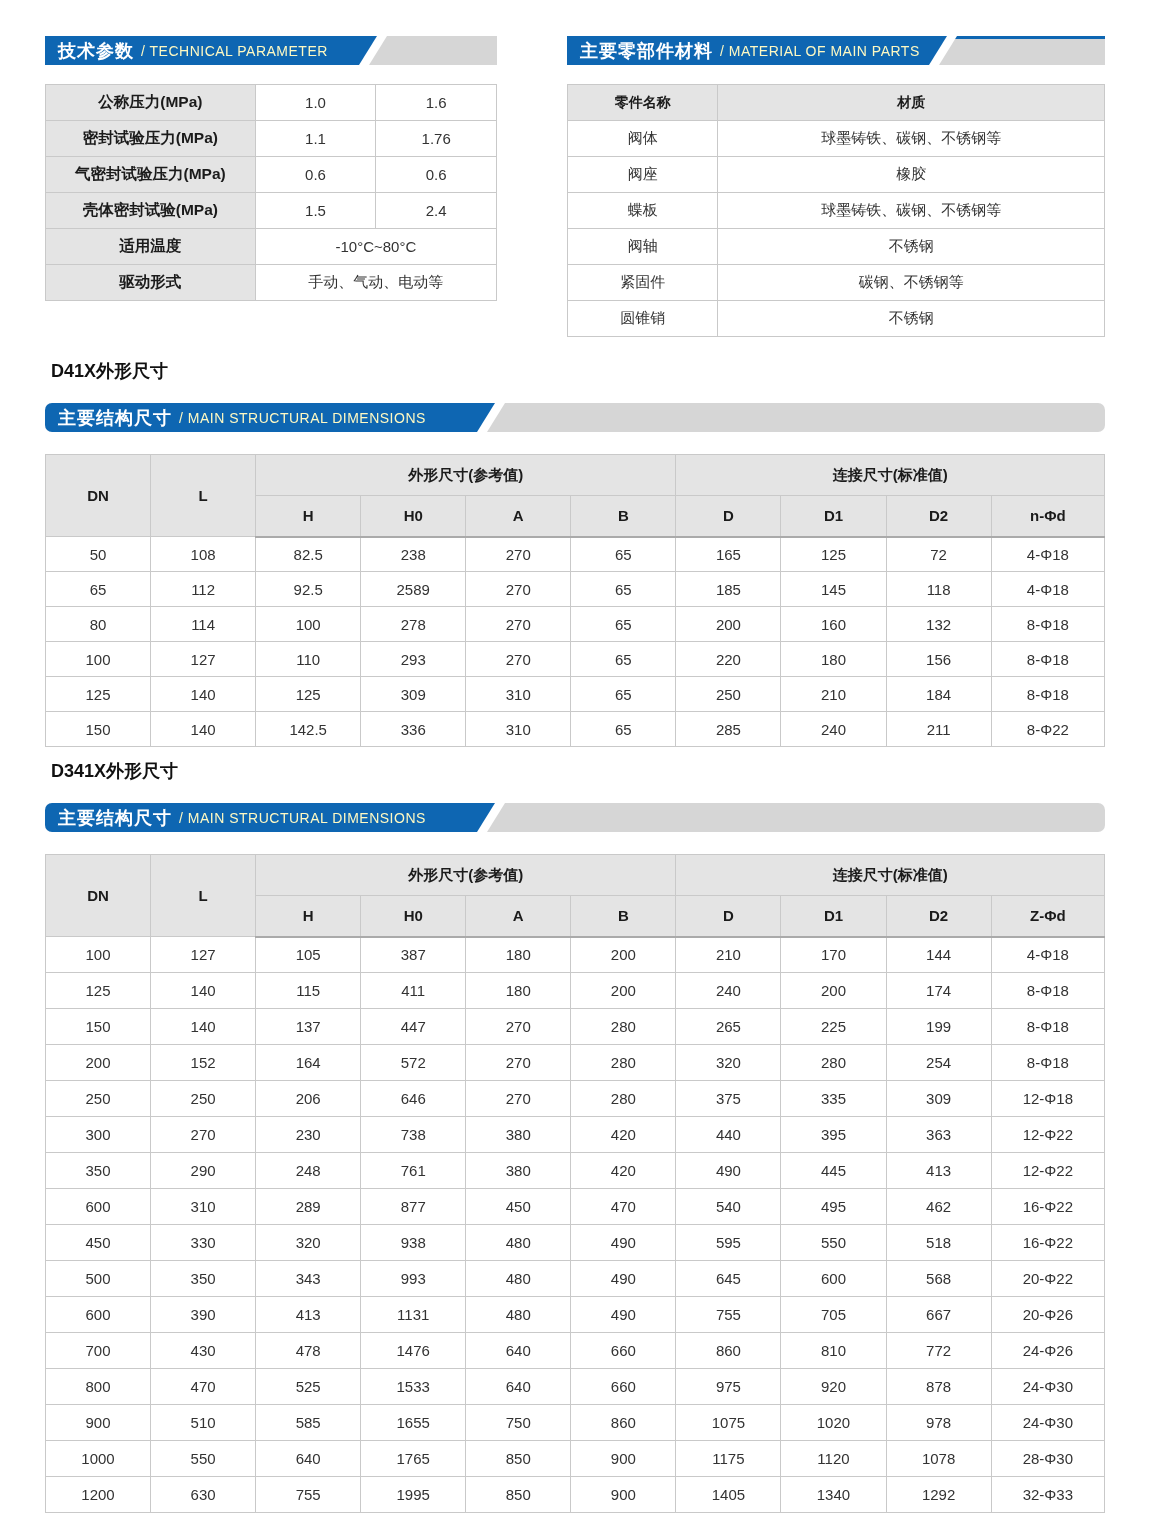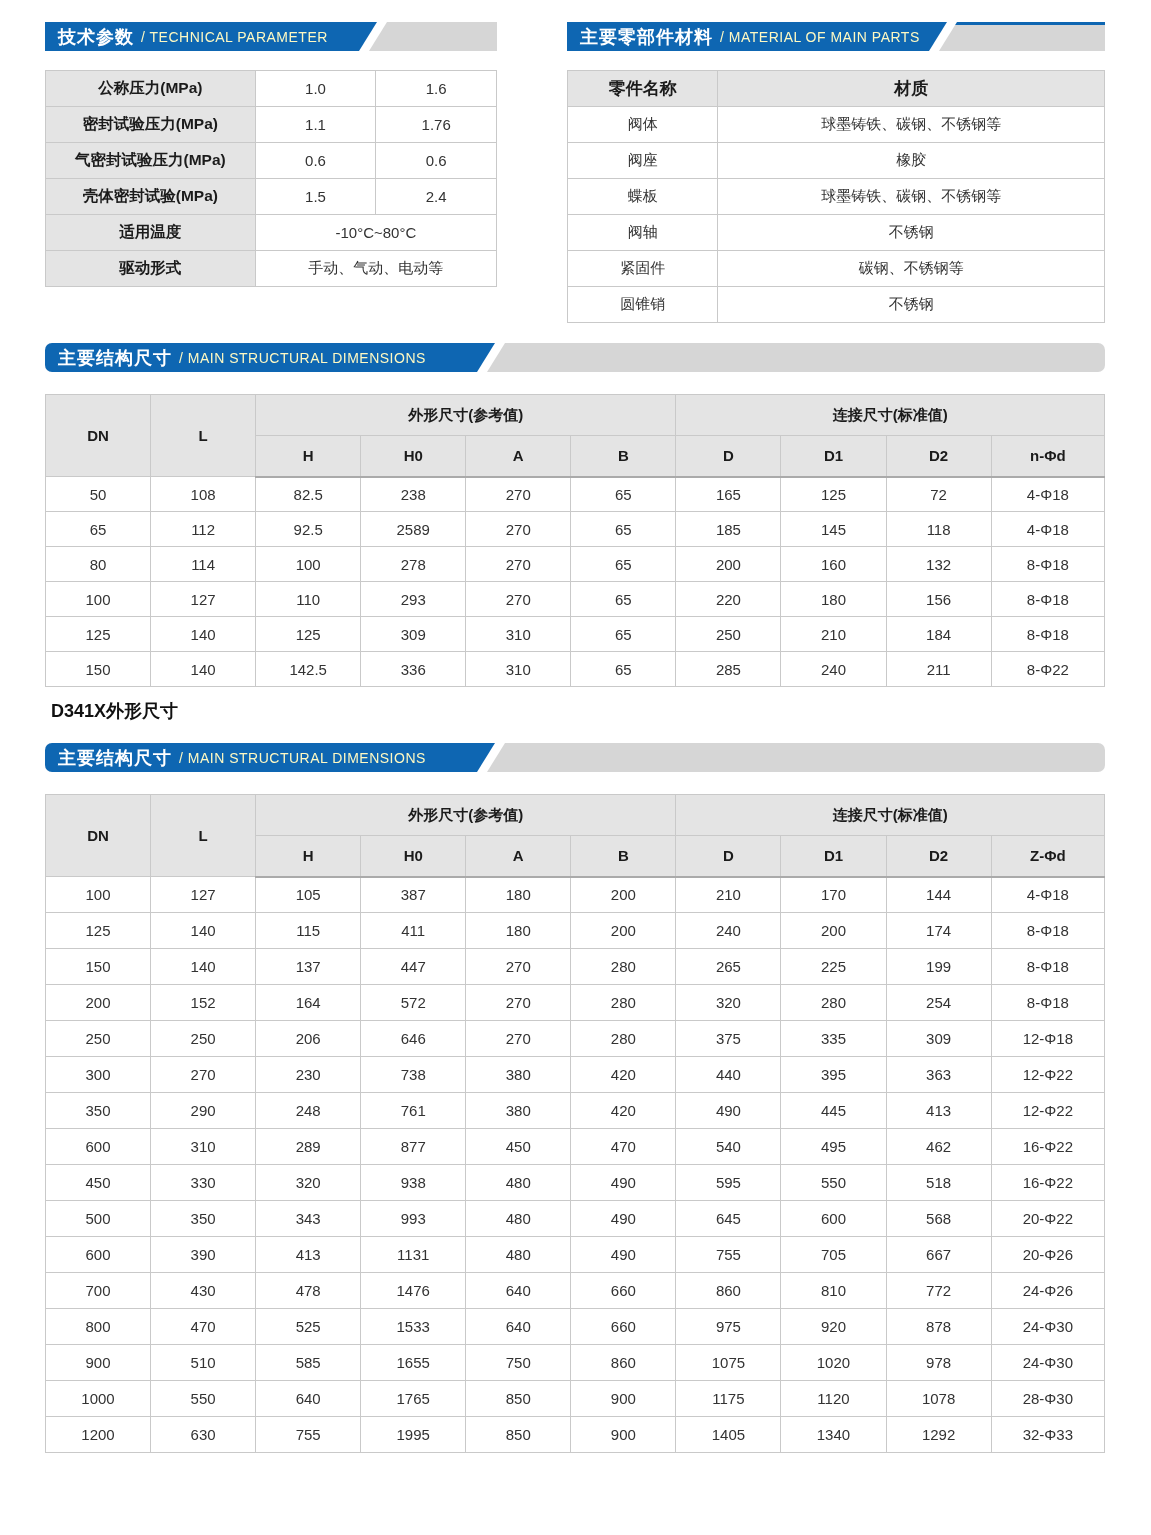--- a/index.html
+++ b/index.html
@@ -9,21 +9,21 @@
     --border:#c9c9c9;
     --border-dark:#aaaaaa;
   }
   *{box-sizing:border-box;}
   html,body{margin:0;padding:0;}
   body{
     width:1151px;height:1535px;background:#ffffff;
     font-family:"Liberation Sans","DejaVu Sans",sans-serif;
     color:#333;
   }
-  .page{padding:22px 46px 0 45px;}
+  .page{padding:36px 46px 0 45px;}
 
   
   .banner{position:relative;height:29px;background:var(--banner-gray);overflow:hidden;}
   .banner--topline::before{
     content:"";position:absolute;left:0;right:0;top:0;height:3px;background:var(--blue);
   }
   .banner .wedge{
     position:absolute;left:0;top:0;bottom:0;background:#ffffff;
     clip-path:polygon(0 0,100% 0,calc(100% - 18px) 100%,0 100%);
   }
@@ -46,21 +46,21 @@
   td,th{border:1px solid var(--border);text-align:center;vertical-align:middle;
         font-size:15px;color:#333;padding:0 2px;overflow:hidden;}
   table{border:1px solid #b3b3b3;}
 
   
   .param-table tr{height:36px;}
   .param-table td.label{background:var(--cell-gray);font-weight:bold;color:#1b1b1b;font-size:15.5px;}
 
   
   .material-table tr{height:36px;}
-  .material-table thead th{background:var(--cell-gray);font-weight:bold;color:#1b1b1b;font-size:17px;}
+  .material-table thead th{background:var(--cell-gray);font-weight:bold;color:#1b1b1b;font-size:14px;}
 
   
   .section-title{font-size:18px;font-weight:bold;color:#111;margin:22px 0 0 6px;}
   .section-title.second{margin-top:12px;}
   .dim-banner{margin-top:20px;border-radius:7px;}
 
   
   .dim-table{margin-top:22px;}
   .dim-table thead tr{height:41px;}
   .dim-table thead th{background:var(--cell-gray);font-weight:bold;color:#1b1b1b;font-size:15px;}
@@ -165,20 +165,21 @@
             <tr>
               <td>圆锥销</td>
               <td>不锈钢</td>
             </tr>
           </tbody>
       </table>
     </div>
   </div>
 
   <div>
+    <div class="section-title">D41X外形尺寸</div>
     <div class="banner dim-banner">
       <div class="wedge" style="width:460px"></div>
       <div class="blue" style="width:450px">
         <span class="cn">主要结构尺寸</span>
         <span class="en">/ MAIN STRUCTURAL DIMENSIONS</span>
       </div>
     </div>
     <table class="dim-table" id="table-d41x">
         <colgroup>
           <col>

